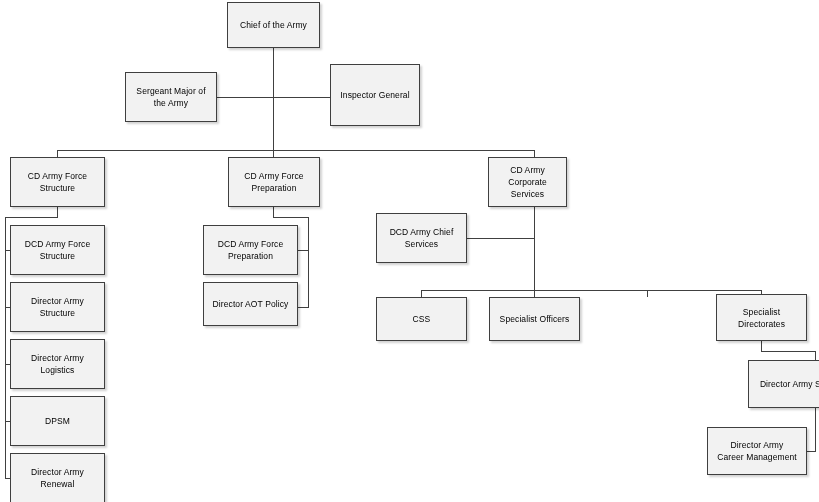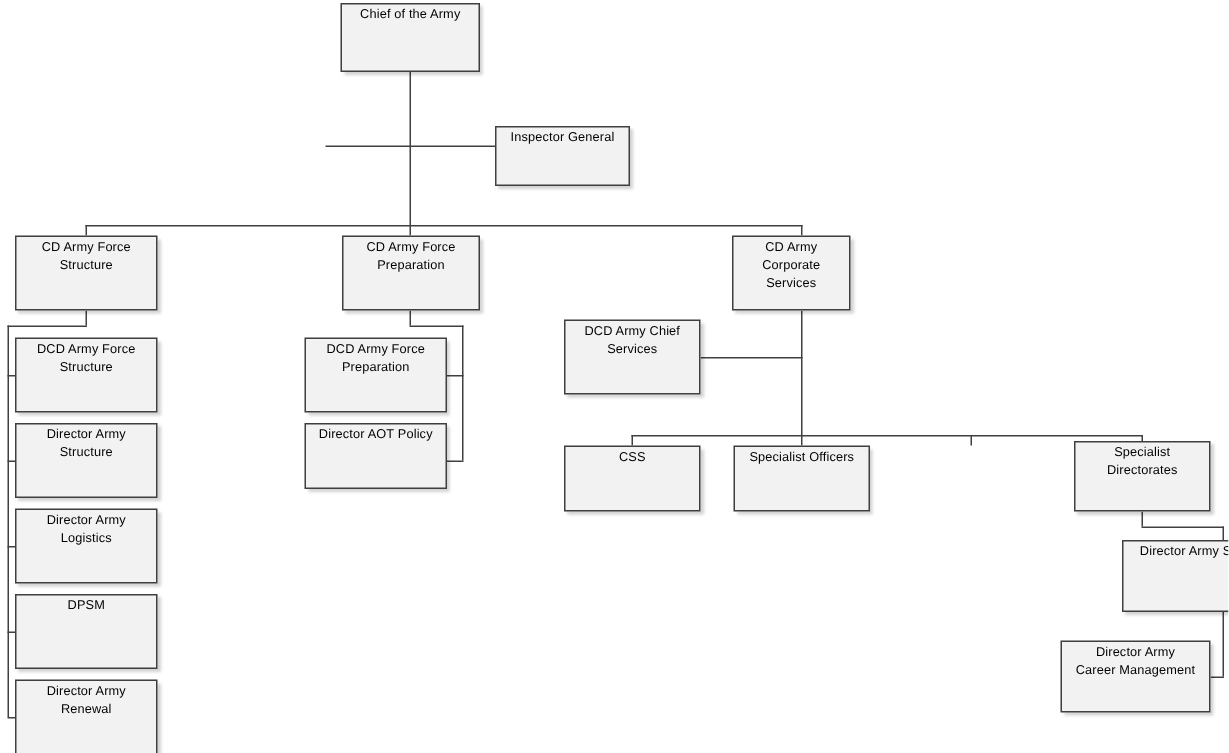--- a/index.html
+++ b/index.html
@@ -17,21 +17,21 @@
     background: #ffffff;
     overflow: hidden;
   }
   .node {
     position: absolute;
     box-sizing: border-box;
     background: #f2f2f2;
     border: 1px solid #3f3f3f;
     box-shadow: 2px 2px 2px rgba(0,0,0,0.18);
     display: flex;
-    align-items: flex-start;
+    align-items: center;
     justify-content: center;
     text-align: center;
     color: #000000;
     font-size: 8.5px;
     line-height: 12px;
     letter-spacing: 0.1px;
     padding: 0 3px;
     z-index: 3;
     -webkit-font-smoothing: antialiased;
   }
@@ -93,22 +93,26 @@
   <div class="conn v" style="left:761px; top:341px; height:10px;"></div>
   <div class="conn h" style="left:761px; top:351px; width:55px;"></div>
   <div class="conn v" style="left:815px; top:351px; height:100px;"></div>
   <div class="conn h" style="left:807px; top:384px; width:9px;"></div>
   <div class="conn h" style="left:807px; top:451px; width:9px;"></div>
 
   <div class="node" style="left:227px; top:2px; width:93px; height:46px;">
     <span class="node-label">Chief of the Army</span>
   </div>
 
+  <div class="node" style="left:125px; top:72px; width:92px; height:50px;">
+    <span class="node-label">Sergeant Major of
+the Army</span>
+  </div>
 
-  <div class="node" style="left:330px; top:84px; width:90px; height:40px;">
+  <div class="node" style="left:330px; top:64px; width:90px; height:62px;">
     <span class="node-label">Inspector General</span>
   </div>
 
   <div class="node" style="left:10px; top:157px; width:95px; height:50px;">
     <span class="node-label">CD Army Force
 Structure</span>
   </div>
 
   <div class="node" style="left:228px; top:157px; width:92px; height:50px;">
     <span class="node-label">CD Army Force

